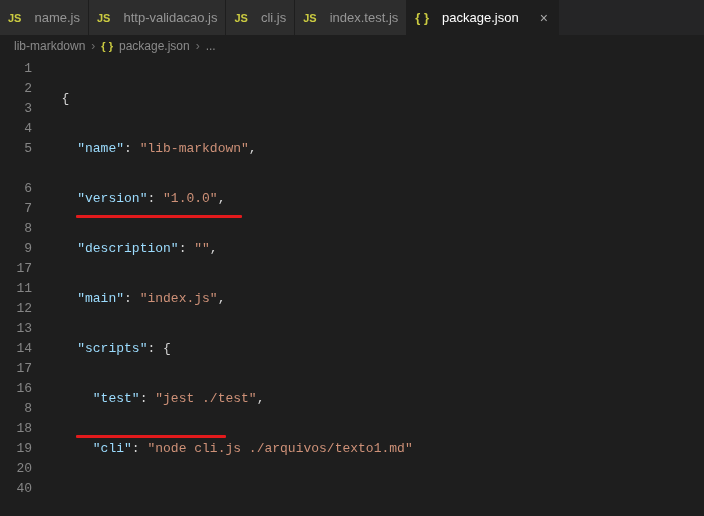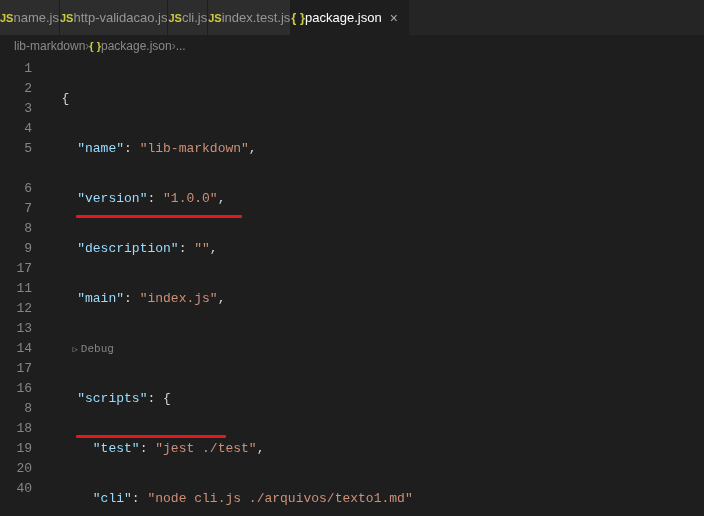--- a/index.html
+++ b/index.html
@@ -14,22 +14,22 @@
   }
   .tab-bar {
     display: flex;
     background: #252526;
     height: 35px;
     align-items: stretch;
   }
   .tab {
     display: flex;
     align-items: center;
-    gap: 0;
-    padding: 0 0;
+    gap: 13px;
+    padding: 0 8px;
     color: #969696;
     font-size: 13px;
     background: #2d2d2d;
     border-right: 1px solid #1e1e1e;
     cursor: pointer;
     white-space: nowrap;
   }
   .tab.active {
     background: #1e1e1e;
     color: #ffffff;
@@ -52,20 +52,21 @@
     line-height: 1;
     padding: 0 2px;
   }
   .tab-bar-rest {
     flex: 1;
     background: #252526;
   }
   .breadcrumbs {
     display: flex;
     align-items: center;
+    gap: 6px;
     padding: 4px 14px;
     color: #8a8a8a;
     font-size: 12px;
     height: 22px;
   }
   .breadcrumbs .sep { color: #6e6e6e; }
   .breadcrumbs .bc-icon { color: #cbcb41; font-weight: 700; font-size: 11px; }
   .editor {
     display: flex;
     height: calc(100% - 35px - 22px);
@@ -174,21 +175,20 @@
     <div>20</div>
     <div>40</div>
   </div>
 
   <div class="code">
     <div class="line"><span class="p">  </span><span class="p">{</span></div>
     <div class="line"><span class="p">    </span><span class="k">"name"</span><span class="p">: </span><span class="s">"lib-markdown"</span><span class="p">,</span></div>
     <div class="line"><span class="p">    </span><span class="k">"version"</span><span class="p">: </span><span class="s">"1.0.0"</span><span class="p">,</span></div>
     <div class="line"><span class="p">    </span><span class="k">"description"</span><span class="p">: </span><span class="s">""</span><span class="p">,</span></div>
     <div class="line"><span class="p">    </span><span class="k">"main"</span><span class="p">: </span><span class="s">"index.js"</span><span class="p">,</span></div>
-    <div class="line codelens"><span>    </span><span class="tri">▷</span><span>Debug</span></div>
     <div class="line"><span class="p">    </span><span class="k">"scripts"</span><span class="p">: </span><span class="p">{</span></div>
     <div class="line"><span class="p">      </span><span class="k">"test"</span><span class="p">: </span><span class="s">"jest ./test"</span><span class="p">,</span></div>
     <div class="line"><span class="p">      </span><span class="k">"cli"</span><span class="p">: </span><span class="s">"node cli.js ./arquivos/texto1.md"</span></div>
     
     
     
     
     
     
     

